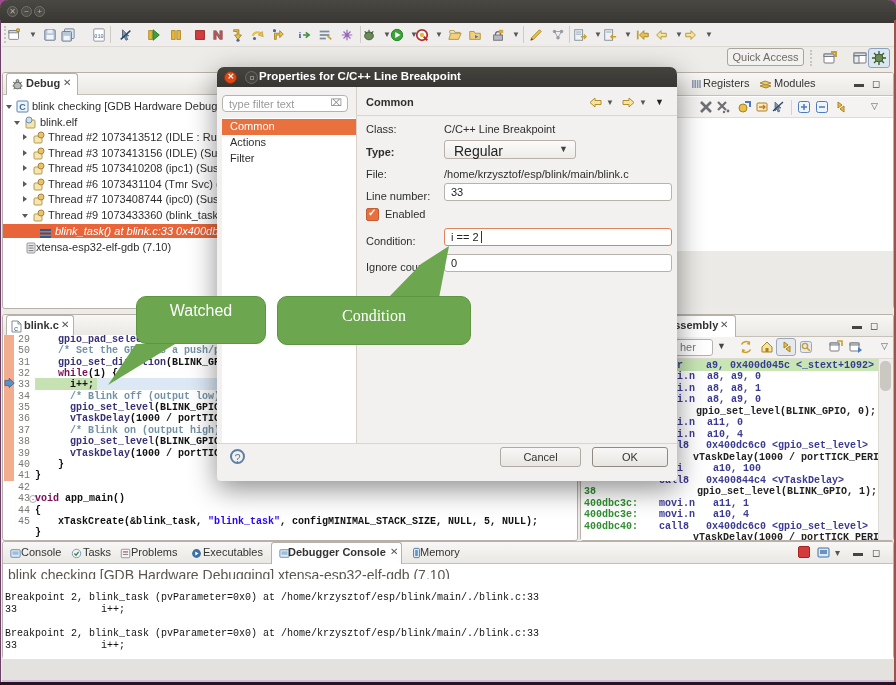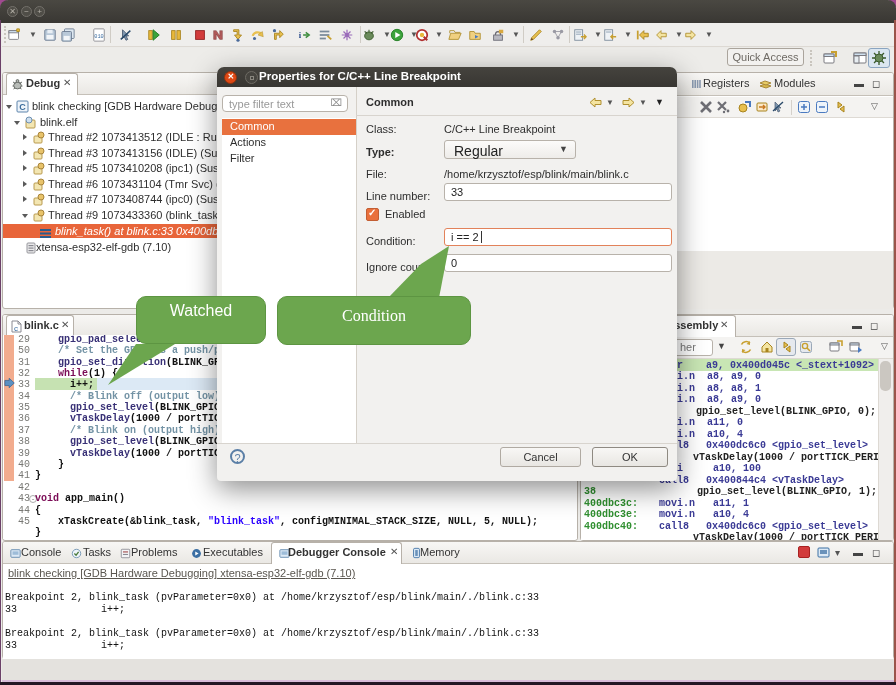--- a/index.html
+++ b/index.html
@@ -554,21 +554,21 @@
     <div class="tablabel" style="left:417px;">Memory</div>
     <div style="position:absolute; left:795px; top:4px; width:12px; height:12px; background:#d23c3c; border:1px solid #a82222; border-radius:2px;"></div>
     <svg class="ticn" style="left:814px; top:4px;" viewBox="0 0 13 13">
         <rect x="1" y="2" width="11" height="9" rx="1" fill="#dce9f5" stroke="#3c70a4"></rect>
         <rect x="3" y="4" width="7" height="4" fill="#6a92ba"></rect>
       </svg>
     <div class="minmax" style="left:832px; color:#555;">▾</div>
     <div class="minmax" style="left:850px;">▬</div>
     <div class="minmax" style="left:869px;">◻</div>
   </div>
-  <div id="constatus" style="position:absolute; left:5px; top:25px; font-size:11px; color:#5a564f;text-decoration:underline;">blink checking [GDB Hardware Debugging] xtensa-esp32-elf-gdb (7.10)</div>
+  <div id="constatus" style="position:absolute; left:5px; top:25px; font-size:14px; color:#5a564f;">blink checking [GDB Hardware Debugging] xtensa-esp32-elf-gdb (7.10)</div>
   <div id="context" style="position:absolute; left:0; top:37px; width:890px; height:80px; background:#fff;">
     <div class="conline" style="left:2px; top:13px;">Breakpoint 2, blink_task (pvParameter=0x0) at /home/krzysztof/esp/blink/main/./blink.c:33</div>
     <div class="conline" style="left:2px; top:25px;">33              i++;</div>
     <div class="conline" style="left:2px; top:49px;">Breakpoint 2, blink_task (pvParameter=0x0) at /home/krzysztof/esp/blink/main/./blink.c:33</div>
     <div class="conline" style="left:2px; top:61px;">33              i++;</div>
   </div>
   <div style="position:absolute; left:650px; top:123px; width:1px; height:14px; border-left:1px dotted #999;"></div>
 </div>
 <div class="abs" style="left:2px; top:659px; width:892px; height:21px; background:#e4e2de;"></div>
 

